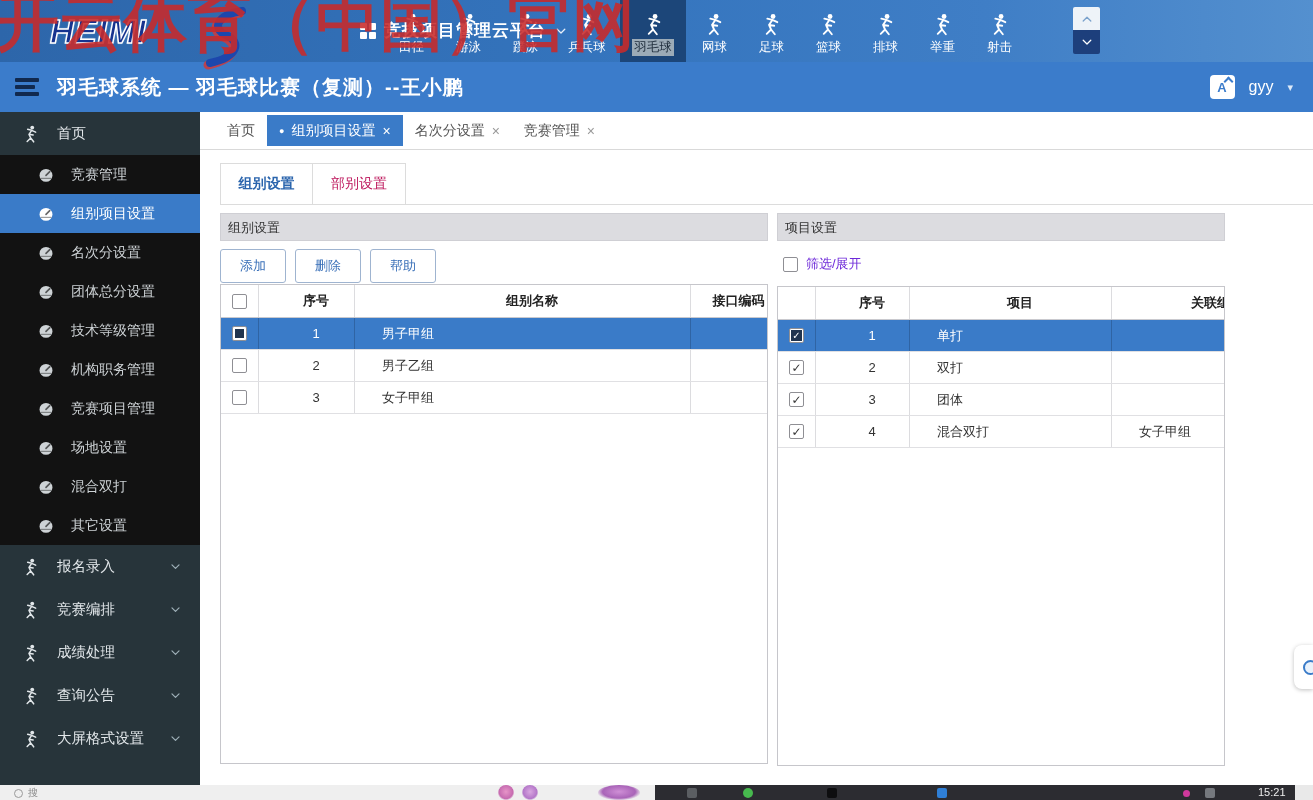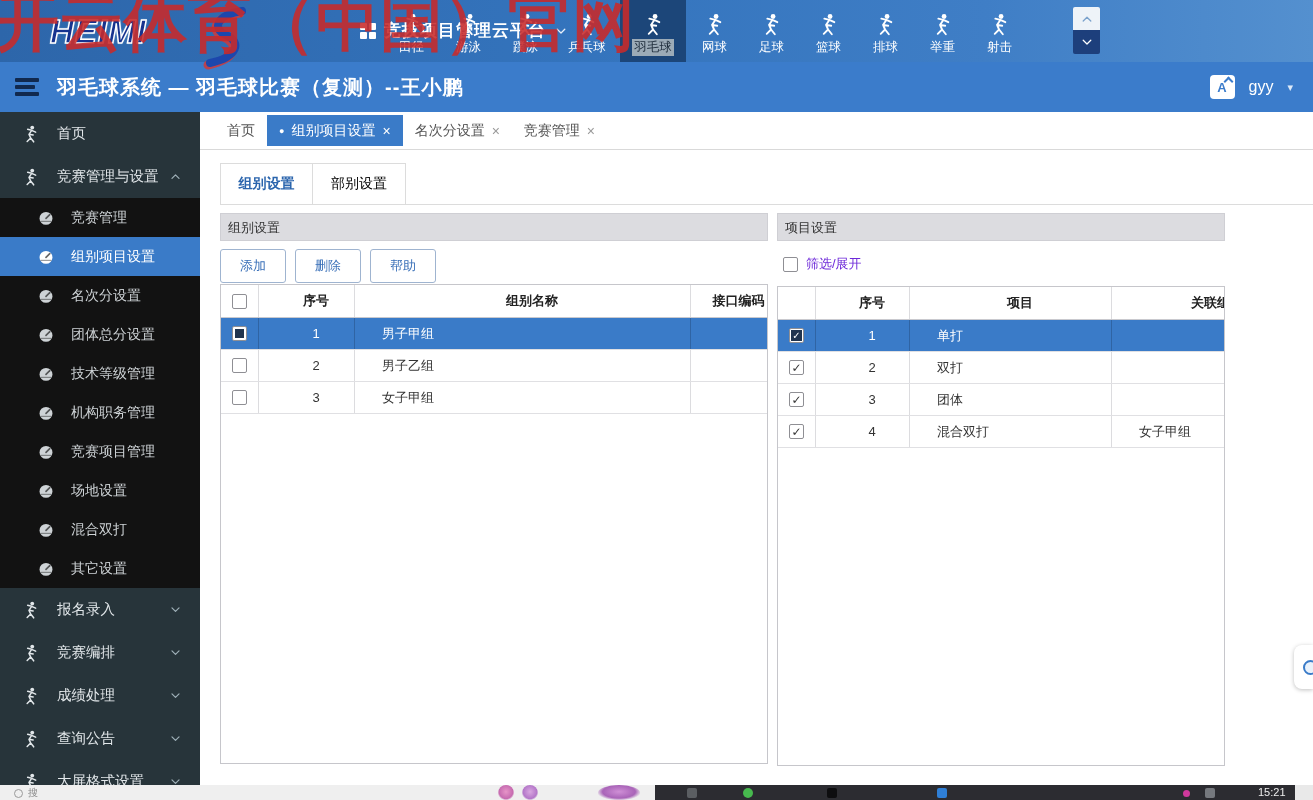--- a/index.html
+++ b/index.html
@@ -63,21 +63,21 @@
   
   .main { position:absolute; left:200px; top:112px; width:1113px; height:673px; background:#fff; }
   .tabbar { height:38px; border-bottom:1px solid #d9d9d9; display:flex; align-items:center; padding-left:15px; }
   .tab { height:31px; display:flex; align-items:center; padding:0 12px; font-size:14px; color:#555; cursor:pointer; gap:7px; }
   .tab .x { color:#999; font-size:14px; cursor:pointer; }
   .tab.active { background:#3a7bc8; color:#fff; }
   .tab.active .x { color:#fff; }
   .tab .dot { font-size:9px; }
   .subtabs { margin-left:20px; margin-top:13px; display:flex; border-bottom:1px solid #dcdcdc; width:1093px; }
   .subtab { width:93px; height:41px; display:flex; align-items:center; justify-content:center;
-    font-size:14px; color:#000000; border:1px solid #dcdcdc; border-bottom:none; background:#fff; cursor:pointer; }
+    font-size:14px; color:#be185d; border:1px solid #dcdcdc; border-bottom:none; background:#fff; cursor:pointer; }
   .subtab + .subtab { border-left:none; }
   .subtab.active { color:#2b65ad; font-weight:bold; }
 
   .panels { position:relative; height:580px; }
   .panel { position:absolute; top:8px; }
   .panel-left { left:20px; width:548px; }
   .panel-right { left:577px; width:448px; }
   .panel-header { height:28px; line-height:28px; background:#dcdce0; border:1px solid #cfcfd4;
     font-size:13px; color:#333; padding-left:7px; }
   .toolbar { margin-top:5px; height:40px; display:flex; align-items:center; }
@@ -282,29 +282,20 @@
     </div>
   </div>
 
   <aside class="sidebar">
     <div class="side-item">
       <svg class="ic" viewBox="0 0 24 24">
           <use href="#i-person"></use>
         </svg>
       <span>首页</span>
     </div>
-    <div class="side-item">
-      <svg class="ic" viewBox="0 0 24 24">
-          <use href="#i-person"></use>
-        </svg>
-      <span>竞赛管理与设置</span>
-      <svg class="chev" viewBox="0 0 24 24">
-          <use href="#i-chev-up"></use>
-        </svg>
-    </div>
     <div class="submenu">
       <div class="sub-item">
         <svg class="ic" viewBox="0 0 24 24">
             <use href="#i-gauge"></use>
           </svg>
         <span>竞赛管理</span>
       </div>
       <div class="sub-item active">
         <svg class="ic" viewBox="0 0 24 24">
             <use href="#i-gauge"></use>

